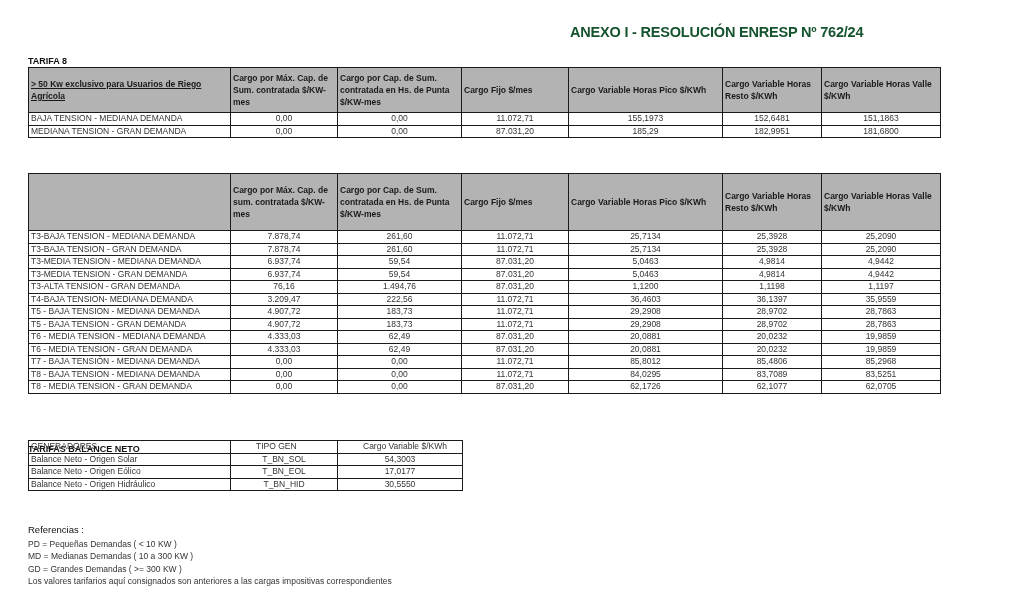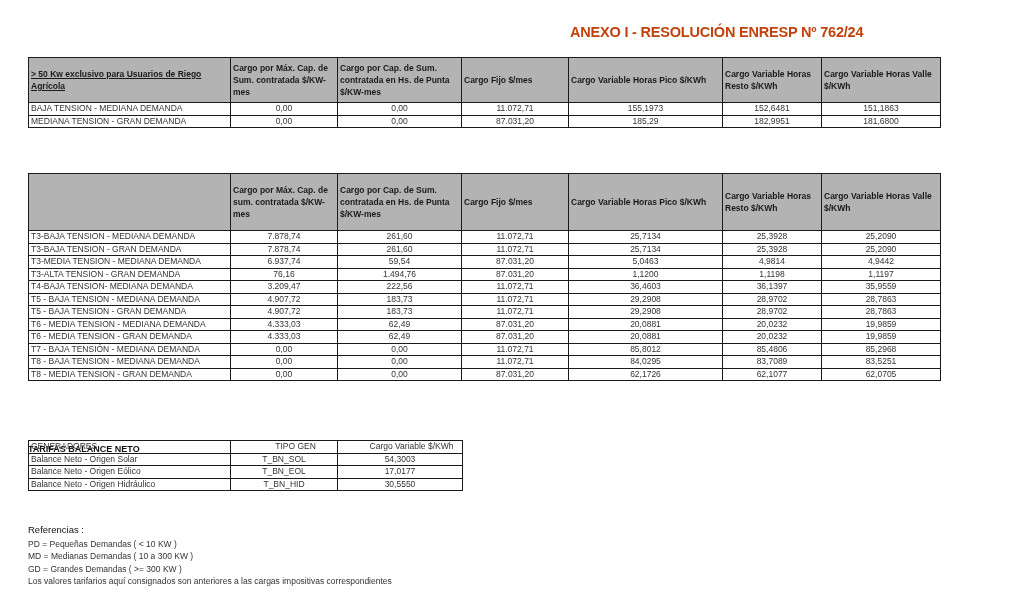--- a/index.html
+++ b/index.html
@@ -15,21 +15,21 @@
       font-family: "Liberation Sans", sans-serif;
       color: #222;
     }
     .title {
       position: absolute;
       left: 570px;
       top: 24px;
       font-size: 14.5px;
       font-weight: bold;
       letter-spacing: -0.2px;
-      color: #c2410c;
+      color: #14532d;
     }
     .section-label {
       position: absolute;
       left: 28px;
       font-size: 9px;
       font-weight: bold;
       color: #111;
     }
     table {
       position: absolute;
@@ -51,28 +51,28 @@
       font-size: 8.5px;
       line-height: 12px;
       white-space: normal;
       vertical-align: middle;
       color: #1a1a1a;
     }
     td { color: #333; height: 11px; }
     td.num { text-align: center; }
     th.underline { text-decoration: underline; }
 
-    #t8 { left: 28px; top: 57px; width: 912px; }
+    #t8 { left: 28px; top: 67px; width: 912px; }
     #t8 th { height: 44px; }
     #peaje { left: 28px; top: 173px; width: 912px; }
     #peaje th { height: 56px; }
     #bn { left: 28px; top: 440px; width: 434px; }
     #bn td { font-size: 8.5px; }
     #bn td.hdr { text-align: left; }
-    #bn td.hdrc { text-align: center; padding-left: 25px; }
+    #bn td.hdrc { text-align: left; padding-left: 25px; }
 
     .refs {
       position: absolute;
       left: 28px;
       top: 524px;
       font-size: 8.5px;
       color: #333;
       line-height: 12.5px;
     }
     .refs .ref-title {
@@ -175,20 +175,29 @@
       <tr>
         <td>T3-MEDIA TENSION - MEDIANA DEMANDA</td>
         <td class="num">6.937,74</td>
         <td class="num">59,54</td>
         <td class="num">87.031,20</td>
         <td class="num">5,0463</td>
         <td class="num">4,9814</td>
         <td class="num">4,9442</td>
       </tr>
       <tr>
+        <td>T3-MEDIA TENSION - GRAN DEMANDA</td>
+        <td class="num">6.937,74</td>
+        <td class="num">59,54</td>
+        <td class="num">87.031,20</td>
+        <td class="num">5,0463</td>
+        <td class="num">4,9814</td>
+        <td class="num">4,9442</td>
+      </tr>
+      <tr>
         <td>T3-ALTA TENSION - GRAN DEMANDA</td>
         <td class="num">76,16</td>
         <td class="num">1.494,76</td>
         <td class="num">87.031,20</td>
         <td class="num">1,1200</td>
         <td class="num">1,1198</td>
         <td class="num">1,1197</td>
       </tr>
       <tr>
         <td>T4-BAJA TENSION- MEDIANA DEMANDA</td>

